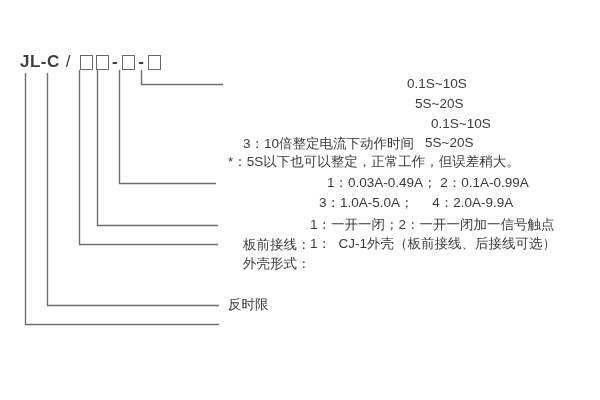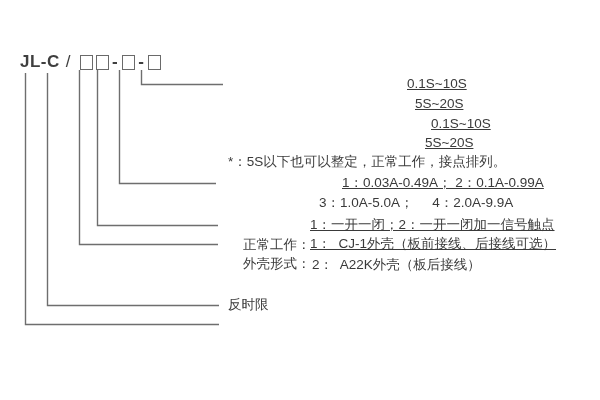--- a/index.html
+++ b/index.html
@@ -62,21 +62,20 @@
     line-height: 20px;
     font-size: 13.5px;
     white-space: pre;
     color: #3a3a3a;
   }
   .ln .tv {
     position: absolute;
     top: 0;
     line-height: 20px;
     white-space: pre;
-    text-decoration: underline;
   }
 </style>
 </head>
 <body>
 
 <div class="canvas">
 
   <div class="model">
     <span>JL-C</span>
     <span class="slash">/</span>
@@ -99,38 +98,38 @@
     </g>
   </svg>
 
   <div class="ln" style="top:74px">
     <span class="tv" style="left:179px">0.1S~10S</span>
   </div>
   <div class="ln" style="top:94px">
     <span class="tv" style="left:187px">5S~20S</span>
   </div>
   <div class="ln" style="top:114px">
+    <span>3：10倍整定电流下动作时间</span>
     <span class="tv" style="left:203px">0.1S~10S</span>
   </div>
   <div class="ln" style="top:133px">
     <span class="tv" style="left:197px">5S~20S</span>
   </div>
-  <div class="ln" style="top:152px">*：5S以下也可以整定，正常工作，接点排列。</div>
+  <div class="ln" style="top:152px">*：5S以下也可以整定，正常工作，但误差稍大。</div>
 
   <div class="ln" style="top:173px">
-    <span class="tv" style="left:114px">1：0.03A-0.49A； 2：0.1A-0.99A</span>
+    <span class="tv" style="left:99px">1：0.03A-0.49A； 2：0.1A-0.99A</span>
   </div>
   <div class="ln" style="top:193px; left:319px">3：1.0A-5.0A；     4：2.0A-9.9A</div>
 
   <div class="ln" style="top:215px">
-    <span>正常工作：</span>
+    <span>板前接线：</span>
     <span class="tv" style="left:82px">1：一开一闭；2：一开一闭加一信号触点</span>
   </div>
 
   <div class="ln" style="top:234px">
     <span>外壳形式：</span>
     <span class="tv" style="left:82px">1：  CJ-1外壳（板前接线、后接线可选）</span>
   </div>
-  <div class="ln" style="top:255px; left:312px">2：  A22K外壳（板后接线）</div>
 
   <div class="ln" style="top:295px">反时限</div>
 
 </div>
 
 </body></html>

